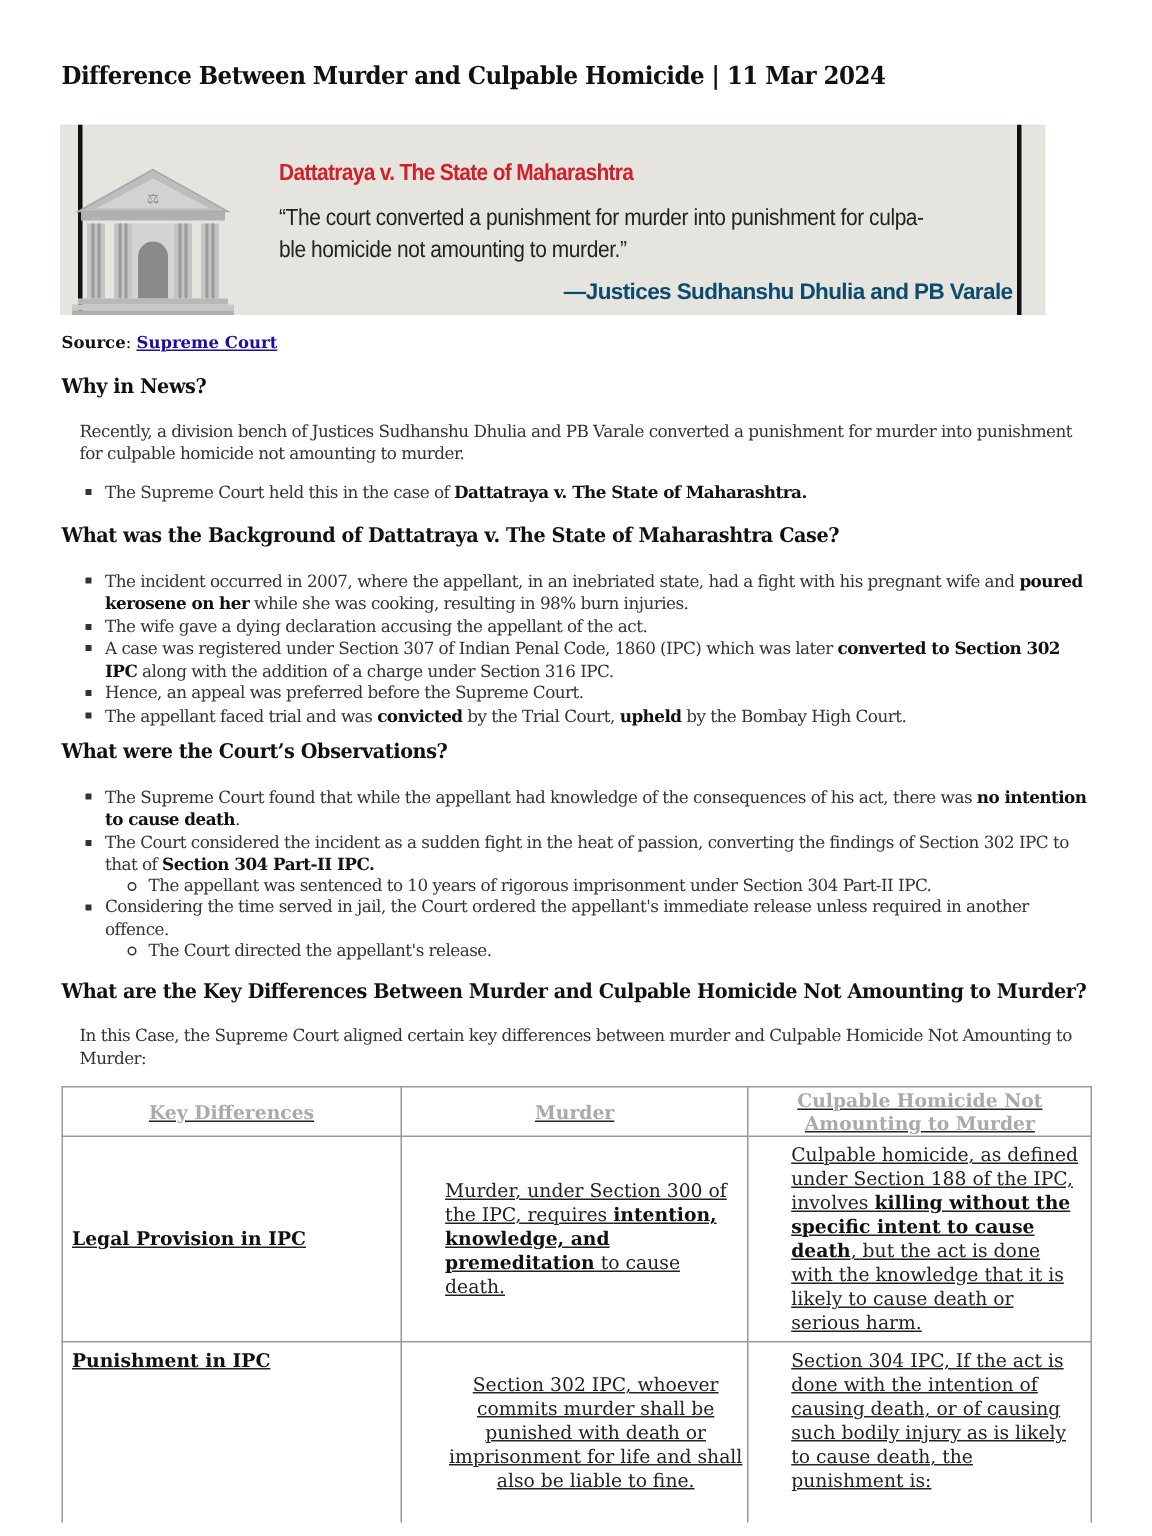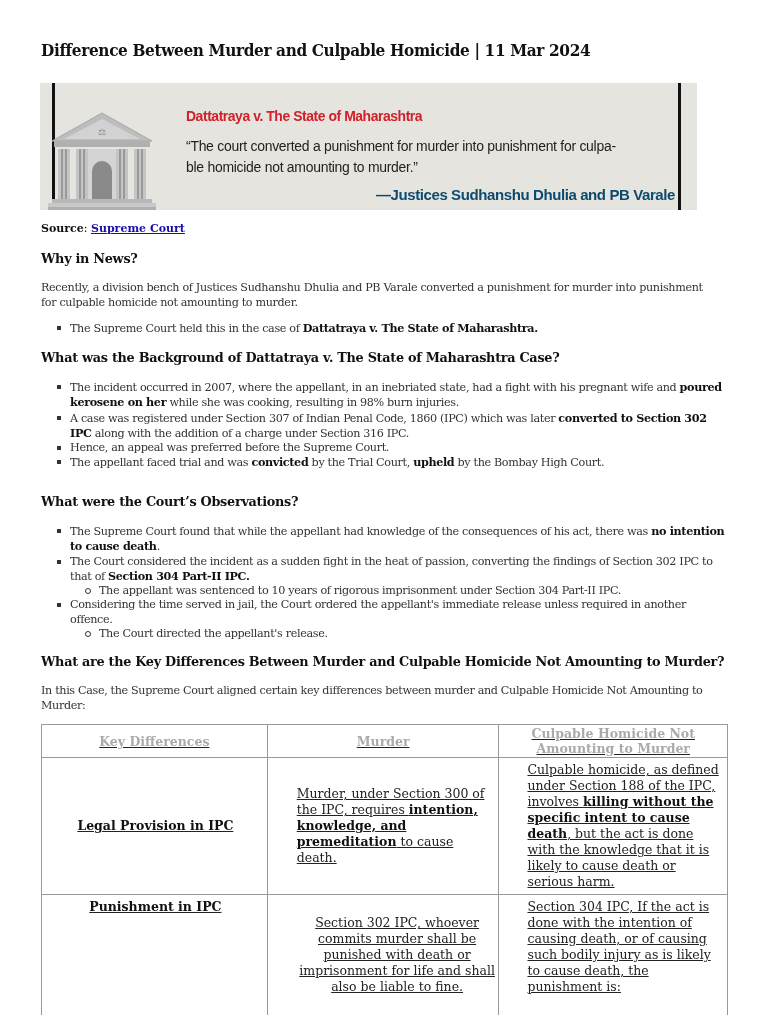--- a/index.html
+++ b/index.html
@@ -37,21 +37,21 @@
     font-weight: bold; font-size: 15px; color: #0c4a6e; letter-spacing: -0.4px; white-space: nowrap;
   }
   .source { position: absolute; top: 222px; left: 0; font-size: 11px; color: #111; }
   .source b { font-weight: bold; }
   .source a { color: #1a0dab; font-weight: bold; text-decoration: underline; }
   h2 {
     position: absolute; left: 0; margin: 0; font-weight: bold; font-size: 13.5px; color: #111;
     letter-spacing: -0.3px; white-space: nowrap; transform: scaleX(0.95); transform-origin: left top;
   }
   p.para {
-    position: absolute; left: 0; margin: 0; font-size: 11.2px; line-height: 14.5px; color: #333;
+    position: absolute; left: 12px; margin: 0; font-size: 11.2px; line-height: 14.5px; color: #333;
     width: 680px; letter-spacing: -0.35px;
   }
   ul.bul { position: absolute; left: 0; margin: 0; padding: 0; list-style: none; width: 690px; }
   ul.bul > li {
     position: relative; padding-left: 29px; font-size: 11.2px; line-height: 14.3px; color: #333;
     letter-spacing: -0.35px;
   }
   ul.bul > li::before {
     content: ""; position: absolute; left: 16px; top: 5px; width: 4px; height: 4px; background: #333;
   }
@@ -64,21 +64,21 @@
   b.strong { font-weight: bold; color: #111; }
   table.diff {
     position: absolute; top: 724px; left: 0; width: 687px; border-collapse: collapse;
     font-size: 12.5px; color: #222; text-decoration: underline;
   }
   table.diff th, table.diff td { border: 1.5px solid #999; vertical-align: middle; }
   table.diff th {
     font-weight: bold; color: #aaa; height: 32px; font-size: 12.5px; line-height: 15px; padding: 0 10px;
   }
   table.diff td { padding: 4px 4px 4px 6px; line-height: 16px; }
-  table.diff td.key { text-align: center; font-weight: bold; color: #111; }
+  table.diff td.key { font-weight: bold; color: #111; }
   table.diff td.center { text-align: center; }
   table.diff tr.r2 td { vertical-align: top; border-bottom: none; height: 96px; }
   .col1 { width: 228px; } .col2 { width: 229px; } .col3 { width: 230px; }
 </style>
 </head>
 <body>
 
 <div class="page">
 
   <h1>Difference Between Murder and Culpable Homicide | 11 Mar 2024</h1>
@@ -123,20 +123,21 @@
 
   <h2 style="top:250px">Why in News?</h2>
   <p class="para" style="top:281px">Recently, a division bench of Justices Sudhanshu Dhulia and PB Varale converted a punishment for murder into punishment for culpable homicide not amounting to murder.</p>
   <ul class="bul" style="top:321px">
     <li><span>The Supreme Court held this in the case of </span><b class="strong">Dattatraya v. The State of Maharashtra.</b></li>
   </ul>
 
   <h2 style="top:349px">What was the Background of Dattatraya v. The State of Maharashtra Case?</h2>
   <ul class="bul" style="top:380px">
     <li><span>The incident occurred in 2007, where the appellant, in an inebriated state, had a fight with his pregnant wife and </span><b class="strong">poured kerosene on her</b><span> while she was cooking, resulting in 98% burn injuries.</span></li>
+    <li><span>The wife gave a dying declaration accusing the appellant of the act.</span></li>
     <li><span>A case was registered under Section 307 of Indian Penal Code, 1860 (IPC) which was later </span><b class="strong">converted to Section 302 IPC</b><span> along with the addition of a charge under Section 316 IPC.</span></li>
     <li><span>Hence, an appeal was preferred before the Supreme Court.</span></li>
     <li><span>The appellant faced trial and was </span><b class="strong">convicted</b><span> by the Trial Court, </span><b class="strong">upheld</b><span> by the Bombay High Court.</span></li>
   </ul>
 
   <h2 style="top:493px">What were the Court’s Observations?</h2>
   <ul class="bul" style="top:524px">
     <li><span>The Supreme Court found that while the appellant had knowledge of the consequences of his act, there was </span><b class="strong">no intention to cause death</b><span>.</span></li>
     <li><span>The Court considered the incident as a sudden fight in the heat of passion, converting the findings of Section 302 IPC to that of </span><b class="strong">Section 304 Part-II IPC.</b>
       <ul class="sub">

